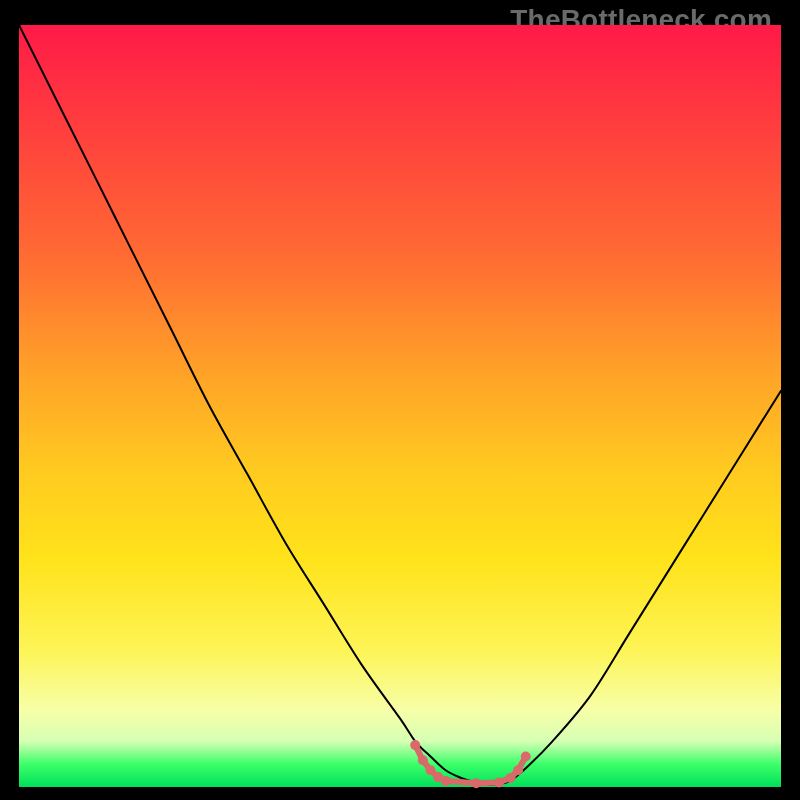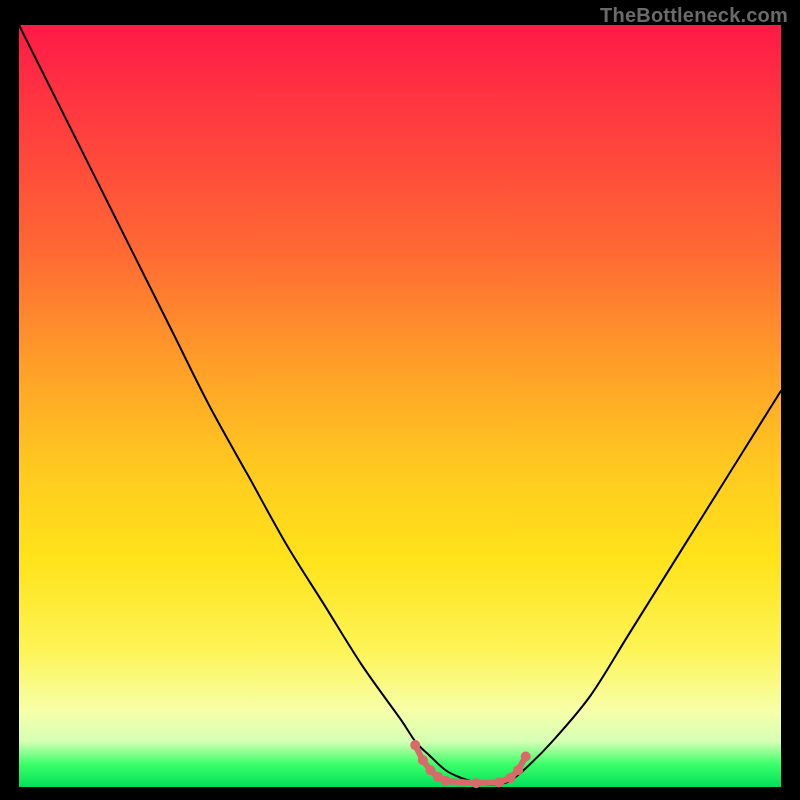--- a/index.html
+++ b/index.html
@@ -35,23 +35,23 @@
       #fdf456 82%,
       #f7ffa8 90%,
       #d6ffb4 94%,
       #3cff6a 97%,
       #00e05a 100%
     );
   }
   .watermark {
     position: absolute;
     top: 4px;
-    right: 12px;
+    right: 28px;
     color: #6a6a6a;
-    font-size: 20px;
+    font-size: 28px;
     font-weight: 600;
     letter-spacing: 0.2px;
     user-select: none;
   }
   svg.curve {
     position: absolute;
     left: 0;
     top: 0;
     width: 762px;
     height: 762px;

